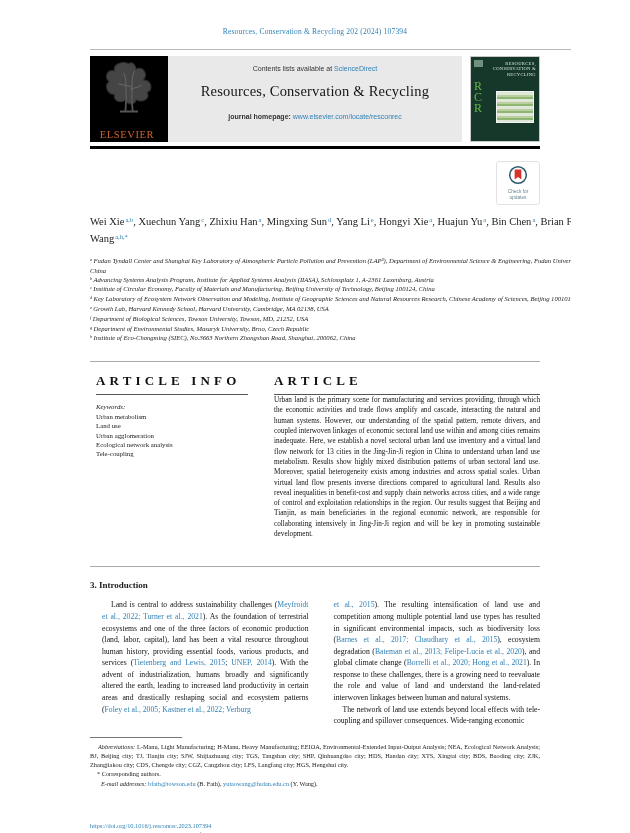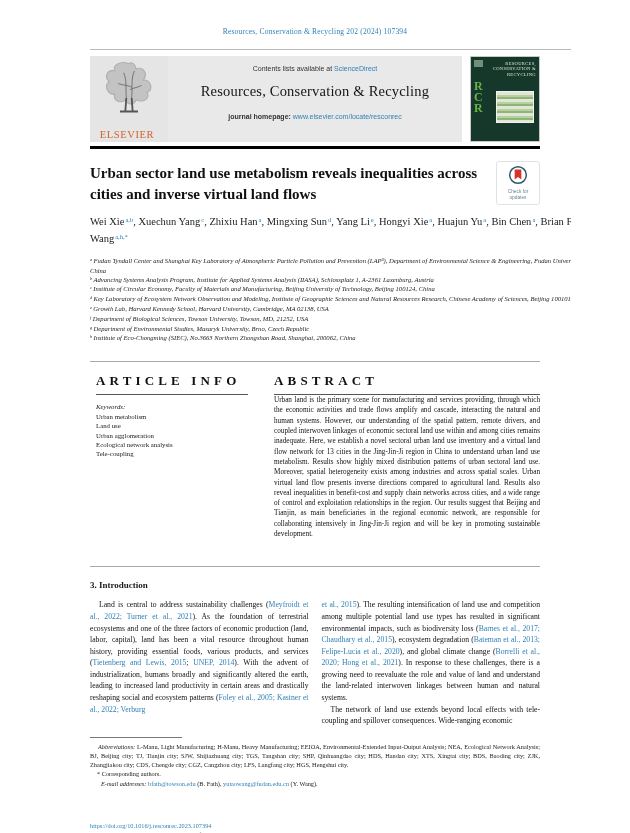--- a/index.html
+++ b/index.html
@@ -8,32 +8,32 @@
   .sans{font-family:"Liberation Sans",sans-serif;}
   .link{color:#2f80b5;}
   .i{font-style:italic;}
   .b{font-weight:bold;}
   .sup{font-size:62%;vertical-align:baseline;position:relative;top:-0.5em;margin-left:1px;}
 
   .jref{margin-top:27px;text-align:center;font-size:7.5px;color:#2f80b5;letter-spacing:.2px;}
   .toprule{margin-top:13px;border-top:1px solid #b9b9b9;width:492px;}
 
   .banner{margin-top:6px;height:86px;display:flex;align-items:stretch;}
-  .logo-box{width:78px;position:relative;background:#e5e5e5;flex:none;}
+  .logo-box{width:78px;position:relative;background:#000000;flex:none;}
   .logo-tree{display:block;margin:2px auto 0 auto;}
   .elsevier-word{position:absolute;left:0;right:4px;bottom:2px;text-align:center;
                  font-size:10.5px;letter-spacing:.6px;color:#d2622a;font-weight:500;}
   .banner-mid{flex:1;background:#e9e9e9;text-align:center;padding-top:9px;box-sizing:border-box;}
   .contents-line{font-size:7px;color:#333;}
   .jtitle{font-size:14.5px;color:#151515;margin-top:11px;letter-spacing:.2px;}
   .homepage-line{font-size:7px;color:#333;margin-top:13px;}
   .cover{width:70px;flex:none;margin-left:8px;background:#16382a;position:relative;border:1px solid #c9c9c9;box-sizing:border-box;}
   .cover-title{position:absolute;top:4px;right:3px;width:44px;text-align:right;
                font-size:4.6px;line-height:5.4px;color:#d8e8da;letter-spacing:.3px;text-transform:uppercase;}
-  .cover-rcr{position:absolute;left:3px;top:24px;width:12px;font-weight:bold;font-size:12px;line-height:11px;
+  .cover-rcr{position:absolute;left:3px;top:24px;width:12px;font-weight:normal;font-size:12px;line-height:11px;
              color:#67b346;word-break:break-all;}
   .cover-fig{position:absolute;right:5px;top:34px;width:36px;height:30px;background:
              repeating-linear-gradient(180deg,#dfe7d8 0 3px,#b9cf9f 3px 5px,#8fb573 5px 7px);
              border:1px solid #f2f2f2;}
   .cover-volchip{position:absolute;left:3px;top:3px;width:9px;height:7px;background:#8aa594;opacity:.8;}
 
   .blackrule{margin-top:4px;height:3px;background:#000;}
 
   .title-row{margin-top:14px;display:flex;}
   .a-title{width:500px;font-size:15px;line-height:21px;font-weight:600;color:#111;}
@@ -52,21 +52,21 @@
   .info-col{width:152px;flex:none;margin-right:26px;}
   .abs-col{flex:1;}
   .sec-head{font-size:13px;font-weight:bold;letter-spacing:.32em;color:#111;}
   .h-rule{border-top:1px solid #555;margin-top:5px;}
   .kw-label{font-style:italic;font-size:6.8px;line-height:9.6px;margin-top:7px;}
   .kw{font-size:6.8px;line-height:9.4px;}
   .abs-text{font-size:7.2px;line-height:10.3px;text-align:justify;color:#111;}
 
   .intro-h{margin-top:13px;font-size:9px;font-weight:bold;}
   .cols{display:flex;gap:13px;margin-top:9px;}
-  .col{flex:1;font-size:7.7px;line-height:11.6px;text-align:justify;color:#111;}
+  .col{flex:1;font-size:7.7px;line-height:11.6px;text-align:justify;color:#111;margin-left:12px;}
   .col p{margin:0;}
   .col p.ind{text-indent:9px;}
 
   .footnote{margin-top:10px;font-size:6.3px;line-height:9.2px;color:#222;}
   .fn-rule{width:92px;border-top:1px solid #777;margin-bottom:4px;}
   .fn-abbr{text-align:justify;text-indent:8px;}
   .fn-corr{text-indent:7px;}
   .fn-mail{text-indent:11px;}
 
   .footer{margin-top:33px;font-size:6.3px;line-height:9.6px;color:#222;}
@@ -97,21 +97,20 @@
       <div class="cover-volchip"></div>
       <div class="cover-title">Resources, Conservation &amp; Recycling</div>
       <div class="cover-rcr">RCR</div>
       <div class="cover-fig"></div>
     </div>
   </div>
 
   <div class="blackrule"></div>
 
   <div class="title-row">
-    <div class="a-title">Urban sector land use metabolism reveals inequalities across cities and inverse virtual land flows</div>
     <div class="badge">
       <svg width="20" height="20" viewBox="0 0 24 24">
         <circle cx="12" cy="12" r="10" fill="#fff" stroke="#2e5a6b" stroke-width="1.8"></circle>
         <path d="M8 5.5 h8 v12 l-4 -3.2 l-4 3.2 z" fill="#d6332a"></path>
       </svg>
       <div class="badge-txt">Check for</div>
       <div class="badge-txt">updates</div>
     </div>
   </div>
 
@@ -139,21 +138,21 @@
       <div>
 
       <div class="kw">Urban metabolism</div>
           <div class="kw">Land use</div>
           <div class="kw">Urban agglomeration</div>
           <div class="kw">Ecological network analysis</div>
           <div class="kw">Tele-coupling</div>
         </div>
     </div>
     <div class="abs-col">
-      <div class="sec-head">ABSTRACT</div>
+      <div class="sec-head">ARTICLE</div>
       <div class="h-rule"></div>
       <div class="abs-text">Urban land is the primary scene for manufacturing and services providing, through which the economic activities and trade flows amplify and cascade, interacting the natural and human systems. However, our understanding of the spatial pattern, remote drivers, and coupled interwoven linkages of economic sectoral land use within and among cities remains inadequate. Here, we establish a novel sectoral urban land use inventory and a virtual land flow network for 13 cities in the Jing-Jin-Ji region in China to understand urban land use metabolism. Results show highly mixed distribution patterns of urban sectoral land use. Moreover, spatial heterogeneity exists among industries and across spatial scales. Urban virtual land flow presents inverse directions compared to agricultural land. Results also reveal inequalities in benefit-cost and supply chain networks across cities, and a wide range of control and exploitation relationships in the region. Our results suggest that Beijing and Tianjin, as main beneficiaries in the regional economic network, are responsible for collaborating intensively in Jing-Jin-Ji region and will be key in promoting sustainable development.</div>
     </div>
   </div>
 
   <div class="seprule"></div>
 
   <div class="intro-h">3. Introduction</div>
 
   <div class="cols">

